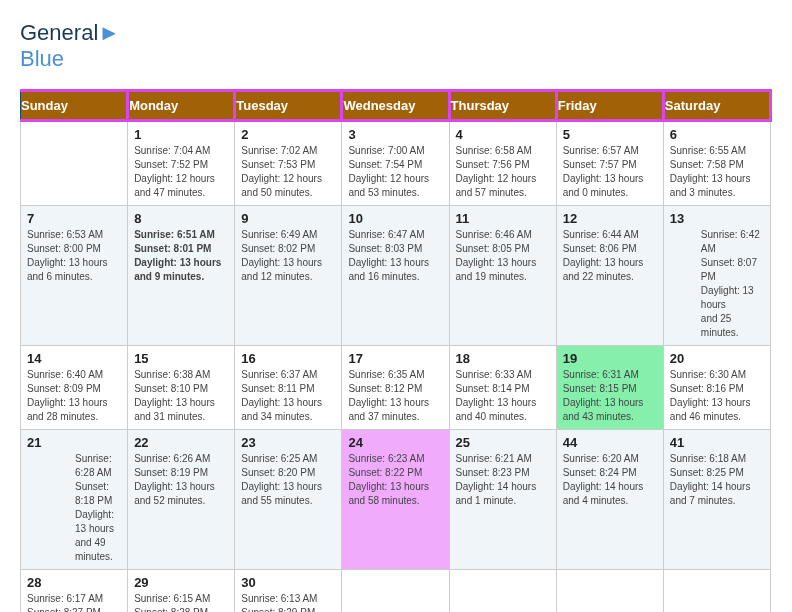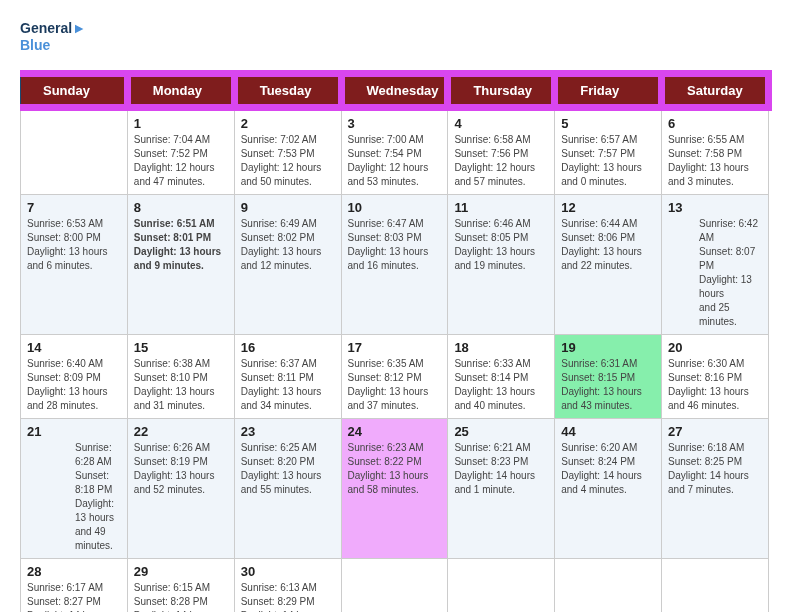--- a/index.html
+++ b/index.html
@@ -14,22 +14,22 @@
       display: flex;
       justify-content: space-between;
       align-items: flex-start;
       margin-bottom: 16px;
     }
     .logo {
       display: flex;
       align-items: center;
     }
     .logo-text {
-      font-size: 14px;
-      font-weight: bold;
+      font-size: 22px;
+      font-weight: normal;
       color: #1a3a5c;
       line-height: 1.2;
     }
     .logo-text span {
       color: #4a90d9;
     }
     .title-section {
       text-align: right;
     }
     .month-title {
@@ -40,27 +40,27 @@
     .location {
       font-size: 16px;
       color: #444;
     }
     table {
       width: 100%;
       border-collapse: collapse;
       table-layout: fixed;
     }
     th {
-      background-color: #7f1d1d;
+      background-color: #a16207;
       color: #fff;
       text-align: left;
-      padding: 6px 22px;
+      padding: 6px 0;
       font-size: 13px;
       font-weight: bold;
-      border: 7px solid #d946ef;
+      border: 3px solid #d946ef;
     }
     td {
       border: 1px solid #ccc;
       vertical-align: top;
       padding: 5px 6px;
       font-size: 10.5px;
       color: #333;
       height: 80px;
     }
     .day-number {
@@ -301,21 +301,21 @@
 and 1 minute.</div>
         </td>
         <td style="background-color: rgb(240, 245, 250);">
           <span class="day-number">44</span>
           <div class="day-info" style="white-space: pre-line;">Sunrise: 6:20 AM
 Sunset: 8:24 PM
 Daylight: 14 hours
 and 4 minutes.</div>
         </td>
         <td style="background-color: rgb(240, 245, 250);">
-          <span class="day-number">27</span>
+          <span class="day-number">41</span>
           <div class="day-info" style="white-space: pre-line;">Sunrise: 6:18 AM
 Sunset: 8:25 PM
 Daylight: 14 hours
 and 7 minutes.</div>
         </td>
       </tr>
       <tr>
         <td style="background-color: rgb(255, 255, 255);">
           <span class="day-number">28</span>
           <div class="day-info" style="white-space: pre-line;">Sunrise: 6:17 AM

